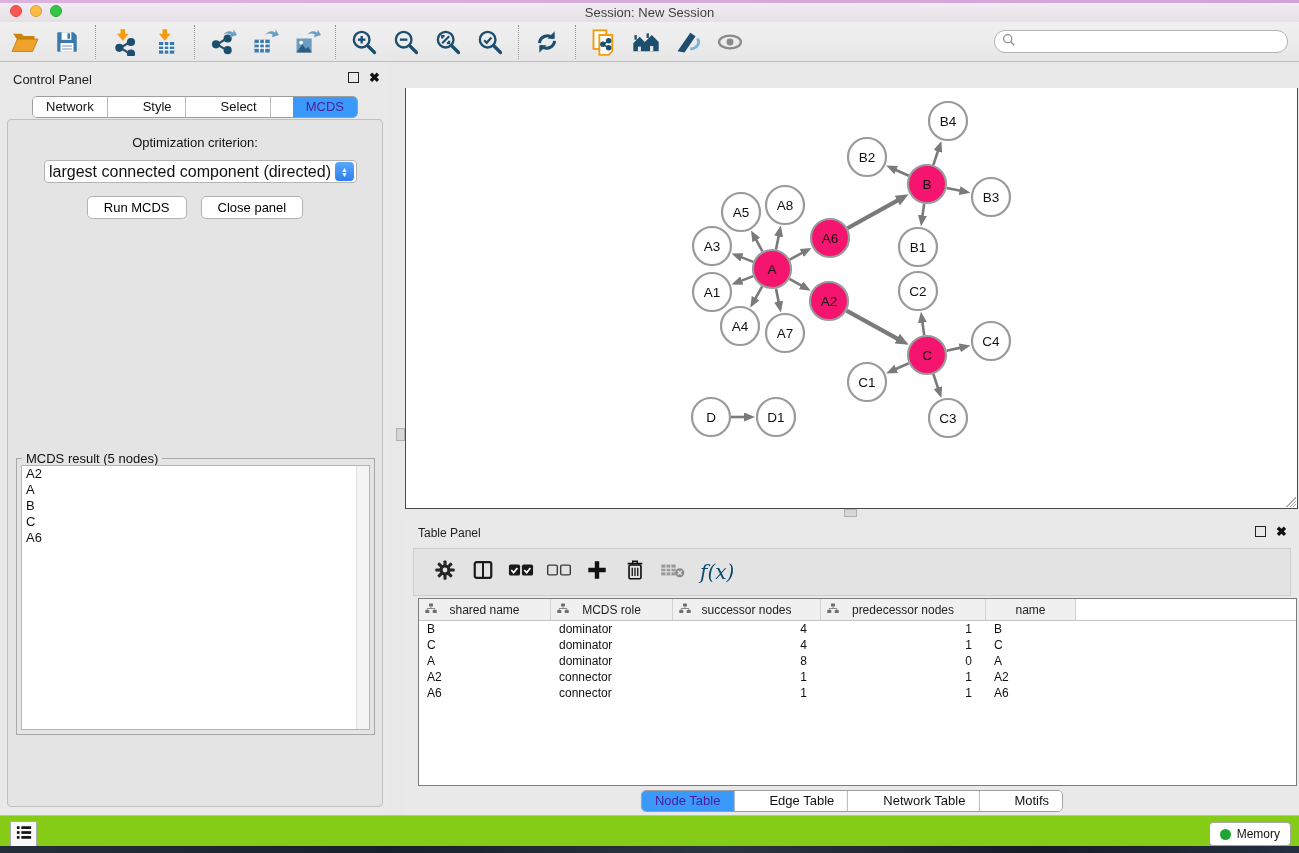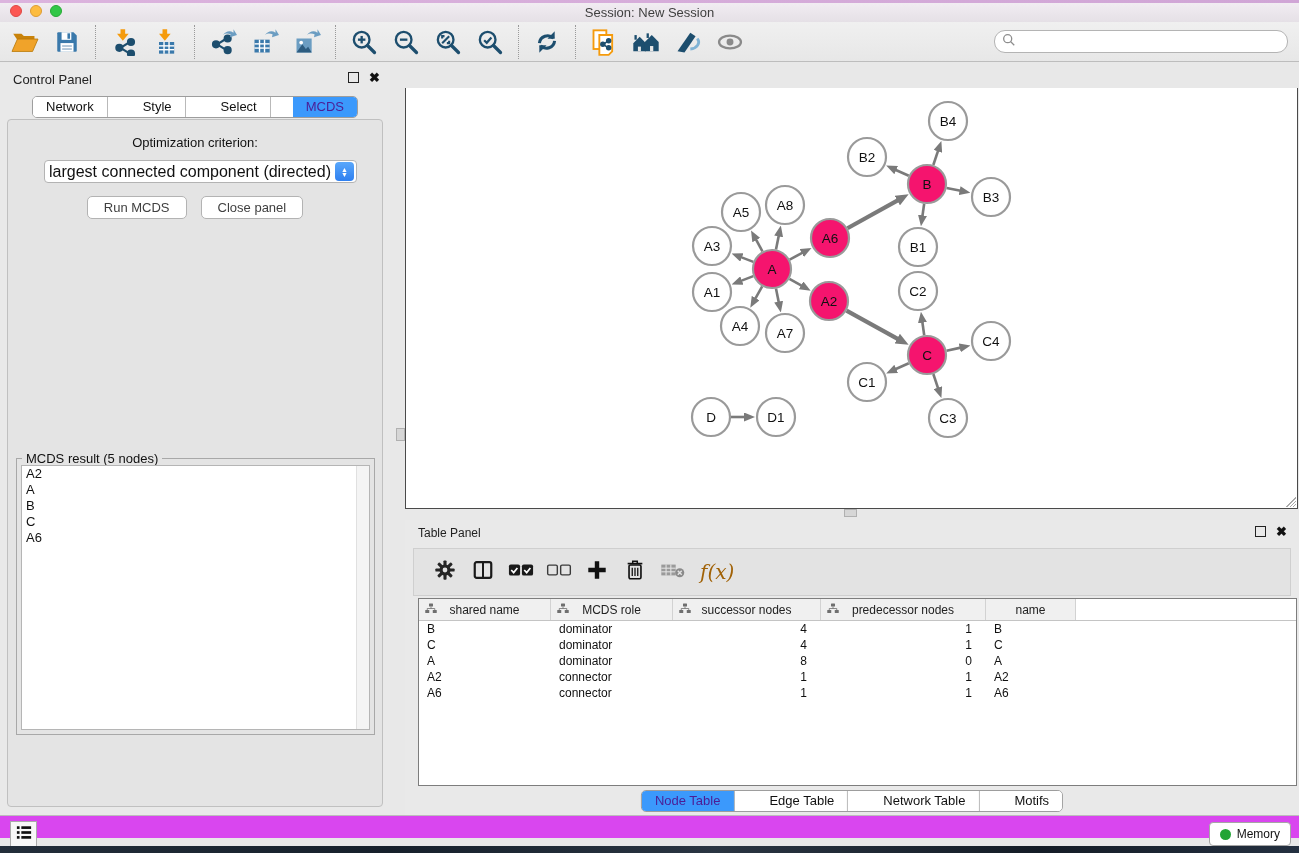--- a/index.html
+++ b/index.html
@@ -50,21 +50,21 @@
     background:#e4e4e4; border:1px solid #c0c0c0; border-radius:4px; }
   .opt-label { position:absolute; left:0; width:100%; top:15px; text-align:center; font-size:13px; color:#111; }
   .criterion-select { position:absolute; left:36px; top:40px; width:313px; height:23px; background:#fff;
     border:1px solid #b3b3b3; border-radius:4px; display:flex; align-items:center; }
   .criterion-select .sel-text { flex:1; text-align:center; font-size:16px; color:#111; }
   .sel-stepper { width:19px; height:19px; margin-right:2px; background:linear-gradient(#59a7fb,#2f80f0);
     border-radius:4px; display:flex; flex-direction:column; align-items:center; justify-content:center; color:#fff; }
   .sel-stepper span { font-size:7px; line-height:5px; }
   .cp-buttons { position:absolute; left:0; top:76px; width:100%; display:flex; justify-content:center; gap:14px; }
   .push-btn { background:#fff; border:1px solid #b3b3b3; border-radius:5px; height:23px;
-    font-size:13px; color:#404040; padding:0 16px; }
+    font-size:13px; color:#000000; padding:0 16px; }
 
   .result-group { position:absolute; left:8px; top:338px; width:359px; height:277px;
     border:1px solid #a8a8a8; }
   .result-legend { position:absolute; left:5px; top:-8px; background:#e4e4e4; padding:0 4px; font-size:13px; color:#111; }
   .result-list { position:absolute; left:4px; top:6px; right:4px; bottom:4px; background:#fff;
     border:1px solid #b5b5b5; overflow:hidden; }
   .result-scroll { position:absolute; right:0; top:0; width:13px; height:100%; background:#f4f4f4; border-left:1px solid #e0e0e0; }
   .mcds-item { font-size:13px; color:#111; padding:0 4px; line-height:16px; }
 
   
@@ -87,40 +87,40 @@
 
   
   .table-panel { position:absolute; left:405px; top:520px; width:894px; height:295px; background:#e9e9e9; }
   .tp-titlerow { position:absolute; left:0; top:0; width:100%; height:26px; }
   .tp-title { position:absolute; left:13px; top:6px; font-size:12px; color:#222; }
   .tp-btns { position:absolute; right:12px; top:6px; display:flex; gap:10px; align-items:center; }
 
   .tp-toolbar { position:absolute; left:8px; top:28px; width:878px; height:48px; background:#e3e3e3;
     border:1px solid #cfcfcf; display:flex; align-items:center; padding-left:14px; gap:4px; }
   .tp-ic { width:34px; height:34px; display:flex; align-items:center; justify-content:center; }
-  .fx-label { font-family:"DejaVu Serif", serif; font-style:italic; font-size:20px; color:#a16207; margin-left:6px; }
+  .fx-label { font-family:"DejaVu Serif", serif; font-style:italic; font-size:20px; color:#0c4a6e; margin-left:6px; }
 
   .ntable { position:absolute; left:13px; top:78px; width:879px; height:188px; background:#fff;
     border:1px solid #7d7d7d; overflow:hidden; font-size:12px; }
   .thead { display:flex; height:22px; border-bottom:1px solid #c4c4c4; background:#fff; }
   .thead-cell { display:flex; align-items:center; justify-content:center; gap:6px;
     background:#f0f0f0; border-right:1px solid #d2d2d2; color:#222; font-size:12px; }
   .thead-cell .tree-ic { position:absolute; left:6px; }
   .thead-cell { position:relative; }
   .c0 { width:132px; } .c1 { width:122px; } .c2 { width:148px; } .c3 { width:165px; } .c4 { width:90px; }
   .cfill { flex:1; background:#fff; border-right:none; }
   .trow { display:flex; height:16px; align-items:center; }
   .tcell { overflow:hidden; white-space:nowrap; color:#111; }
   .tcell.left { text-align:left; padding-left:8px; }
   .tcell.right { text-align:right; padding-right:14px; }
 
   .tp-tabs { position:absolute; left:50%; transform:translateX(-50%); top:270px; }
 
   
-  .statusbar { position:absolute; left:0; top:815px; width:1299px; height:23px; background:#d946ef; border-top:1px solid #bcbcbc;padding-left:16px; }
+  .statusbar { position:absolute; left:0; top:815px; width:1299px; height:31px; background:#84cc16; border-top:1px solid #bcbcbc;padding-left:16px; }
   .list-btn { position:absolute; left:10px; top:5px; width:27px; height:26px; background:#f8f8f8;
     border:1px solid #ababab; display:flex; align-items:center; justify-content:center; }
   .memory-btn { position:absolute; right:8px; top:6px; height:24px; background:#fff; border:1px solid #a5a5a5;
     border-radius:4px; display:flex; align-items:center; gap:6px; padding:0 10px; }
   .memory-dot { width:11px; height:11px; border-radius:50%; background:#21a434; }
   .memory-text { font-size:12px; color:#111; }
   .desktop-strip { position:absolute; left:0; top:846px; width:1299px; height:7px;
     background:linear-gradient(90deg,#232e3a,#16202b 30%,#2a3542 55%,#141c26 80%,#243040); }
 </style>
 </head>

